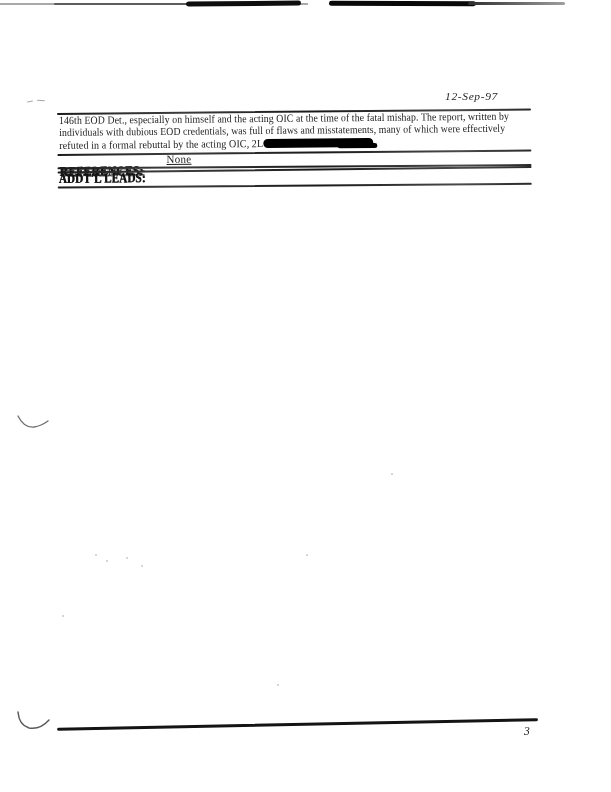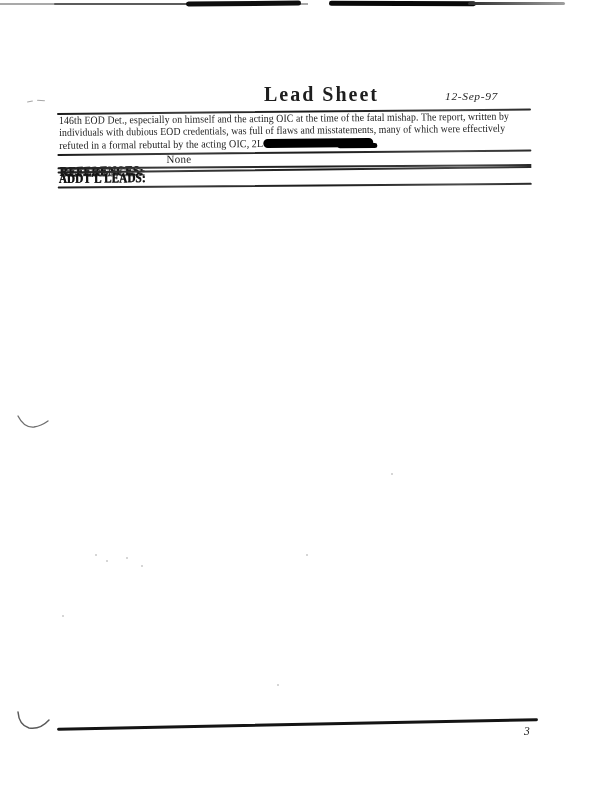--- a/index.html
+++ b/index.html
@@ -32,21 +32,21 @@
   .rule-bot{left:0;top:73.5px;width:474px;transform:rotate(.1deg);}
   .para-line{position:absolute;left:2px;white-space:nowrap;font-size:10.8px;letter-spacing:.1px;line-height:11px;color:#1c1c1c;}
   .l1{top:1.5px;} .l2{top:14px;} .l3{top:26.5px;}
   .redaction{position:absolute;left:206px;top:28px;width:110px;height:9px;background:var(--redaction);border-radius:5px;}
   .redaction-bump{position:absolute;left:280px;top:33px;width:40px;height:5px;background:var(--redaction);border-radius:3px;}
   .field-label{position:absolute;font-weight:bold;font-size:13.5px;white-space:nowrap;letter-spacing:.2px;color:#151515;
                text-shadow:.6px 0 0 currentColor;}
   .refs-wrap{position:absolute;left:2px;top:51px;width:90px;height:14px;}
   .refs-main{left:0;top:0;}
   .refs-ghost{left:1.6px;top:.5px;opacity:.8;filter:blur(.35px);}
-  .refs-value{position:absolute;left:109px;top:41px;font-size:11px;white-space:nowrap;letter-spacing:.3px;}
+  .refs-value{position:absolute;left:109px;top:41px;font-size:11px;white-space:nowrap;letter-spacing:.3px;text-decoration:underline;}
   .addtl-label{left:1px;top:58px;}
   
   .dash{position:absolute;height:1.3px;background:#a6a6a6;border-radius:1px;}
   .dash1{left:27px;top:101px;width:6px;transform:rotate(-10deg);}
   .dash2{left:37px;top:100px;width:8px;transform:rotate(5deg);}
   .curve-mark{position:absolute;}
   
   .bottom-line{left:57px;top:723px;width:481px;height:3px;background:#141414;border-radius:2px;transform:rotate(-1.13deg);}
   .page-number{left:524px;top:725px;font-style:italic;font-size:11.5px;color:#222;}
   .speck{position:absolute;width:2px;height:2px;background:#c9c9c9;border-radius:50%;}
@@ -55,21 +55,20 @@
 <body>
 
 <div class="paper">
 
   <div class="abs streak-base"></div>
   <div class="abs streak-left"></div>
   <div class="abs streak-blob1"></div>
   <div class="abs streak-blob2"></div>
   <div class="abs streak-tail"></div>
 
-  <div class="abs title" style="transform: scaleX(1); transform-origin: left top;">Lead Sheet</div>
   <div class="abs date" style="transform: scaleX(1.0472); transform-origin: left top;">12-Sep-97</div>
 
   <div class="dash dash1"></div>
   <div class="dash dash2"></div>
 
   <div class="abs lead-table">
     <div class="rule rule-top"></div>
 
     <div class="para-line l1" style="transform: scaleX(0.9091); transform-origin: left top;">146th EOD Det., especially on himself and the acting OIC at the time of the fatal mishap.  The report, written by</div>
     <div class="para-line l2" style="transform: scaleX(0.902); transform-origin: left top;">individuals with dubious EOD credentials, was full of flaws and misstatements, many of which were effectively</div>

